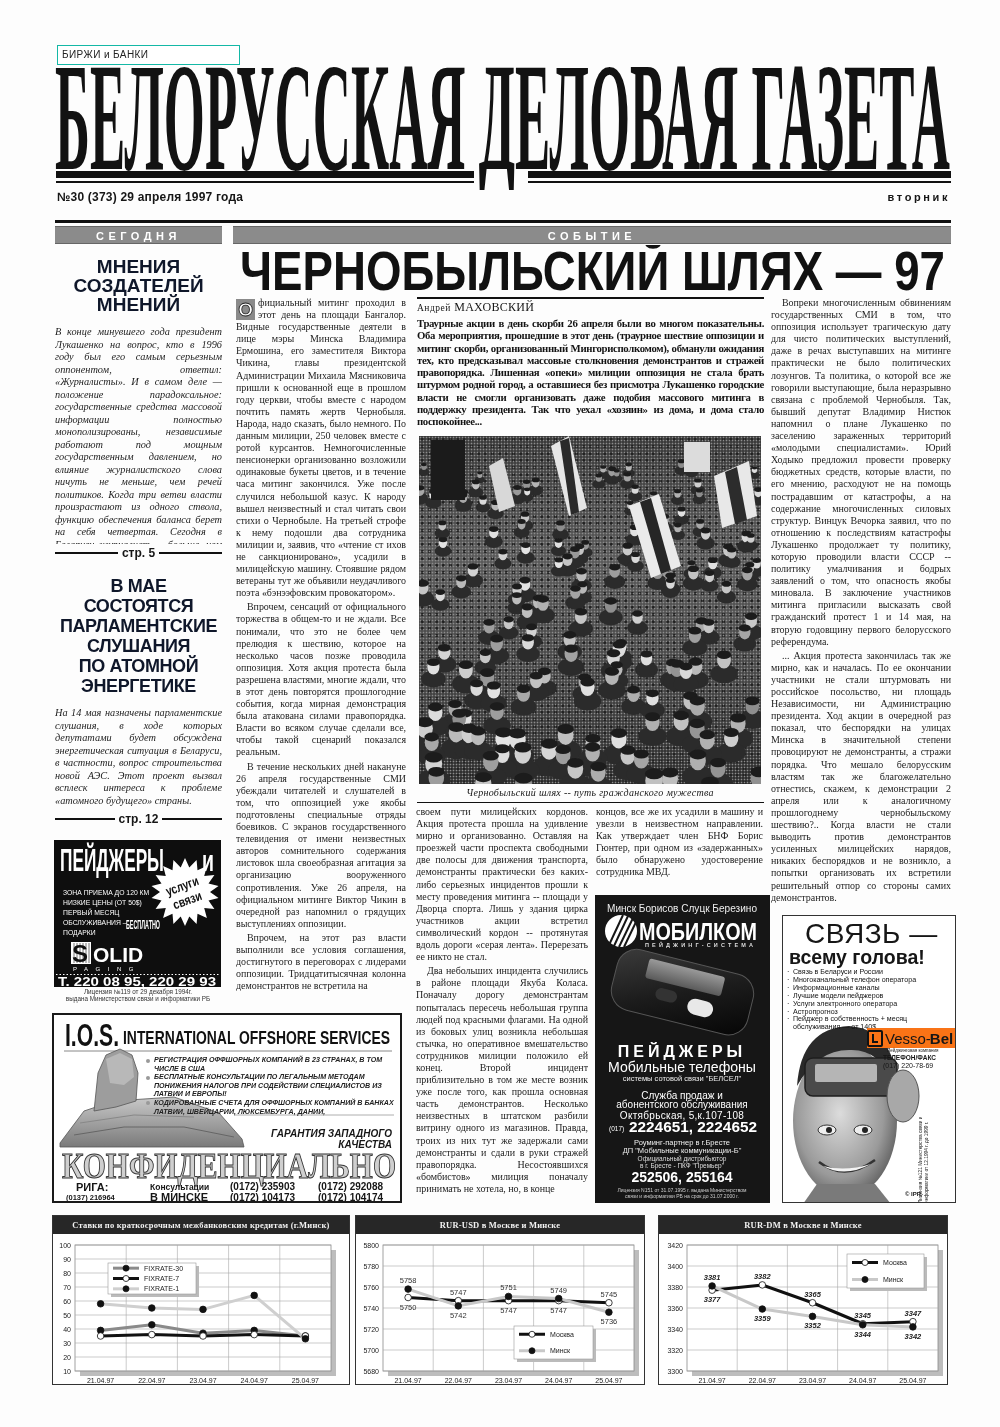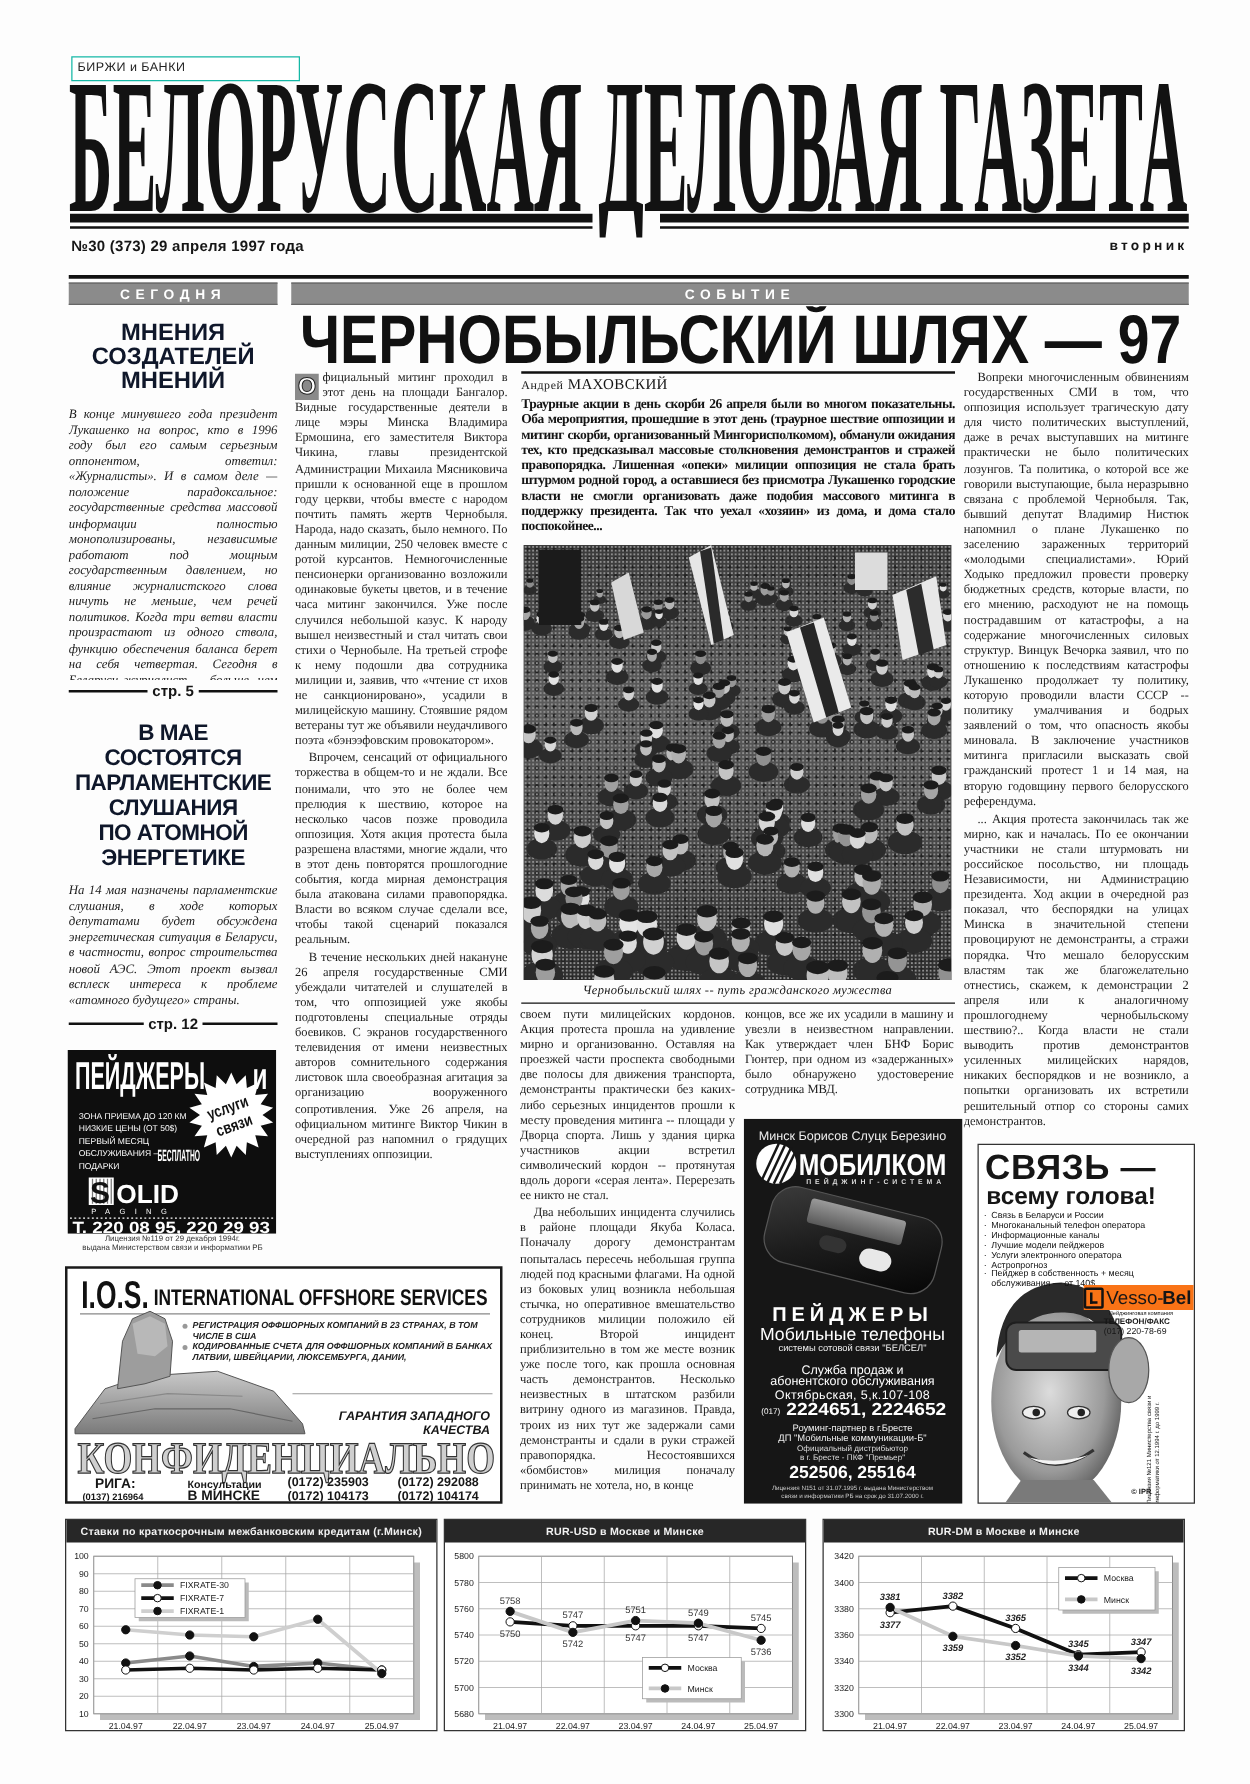--- a/index.html
+++ b/index.html
@@ -22,21 +22,21 @@
 .body-col{position:absolute;font-size:10px;line-height:12.1px;text-align:justify;letter-spacing:-.05px;color:#1d1d1d;overflow:hidden}
 .body-col p{text-indent:11px;margin-bottom:2px}
 .body-col p.cont{text-indent:0}
 .dropcap{float:left;width:19px;height:21px;margin:2px 3px 0 0;background:#8a8a8a;color:#fff;font-family:"Liberation Sans",sans-serif;font-weight:bold;font-size:19px;line-height:21px;text-align:center;-webkit-text-stroke:.8px #222;text-indent:0}
 .byline{font-size:12px;text-align:left;letter-spacing:.3px}
 .byline .fn{font-size:9.5px;letter-spacing:.5px}
 .lead{font-weight:bold;font-size:10.8px;line-height:12.3px;letter-spacing:-.35px;text-align:justify;color:#141414}
 .caption{font-style:italic;font-size:10px;text-align:center;letter-spacing:.3px}
 .photo{overflow:hidden;background-color:#4a4a4a;background-image:radial-gradient(circle,#8d8d8d .7px,transparent 1.1px),radial-gradient(circle,#222 1.3px,transparent 1.9px),linear-gradient(180deg,#3a3a3a 0%,#5b5b5b 35%,#474747 70%,#2e2e2e 100%);background-size:3px 3px,7px 7px,100% 100%}
 .chart{border:1px solid #333;background:#fff;overflow:hidden}
-.chart-title{position:absolute;left:0;top:0;width:100%;height:18px;background:#272727;color:#f2f2f2;font-family:Liberation Sans, sans-serif;font-weight:bold;font-size:8.5px;line-height:18px;text-align:center;letter-spacing:.2px}
+.chart-title{position:absolute;left:0;top:0;width:100%;height:18px;background:#272727;color:#f2f2f2;font-family:Liberation Serif, serif;font-weight:bold;font-size:8.5px;line-height:18px;text-align:center;letter-spacing:.2px}
 .chart-svg{position:absolute;left:0;top:0}
 .chart-svg .tick{font-family:"Liberation Sans",sans-serif;font-size:7px;fill:#222}
 .chart-svg .leg{font-family:"Liberation Sans",sans-serif;font-size:7px;fill:#222}
 .chart-svg .val{font-family:"Liberation Sans",sans-serif;font-size:7.5px;fill:#333}
 .chart-svg .val.ib{font-style:italic;font-weight:bold;fill:#222}
 .ios{border:2px solid #1a1a1a;background:#fff;overflow:hidden}
 .ios-bullets{font-family:"Liberation Sans",sans-serif;font-style:italic;font-weight:bold;font-size:7.1px;line-height:8.6px;color:#222}
 .ios-bullets li{list-style:none;position:relative;padding-left:8px}
 .ios-bullets li::before{content:"";position:absolute;left:0;top:2.5px;width:4px;height:4px;border-radius:50%;background:#999}
 .vesso{border:1px solid #333;background:#fff;overflow:hidden}
@@ -133,20 +133,21 @@
 <div class="abs banner" style="left:233px;top:226px;width:718px">СОБЫТИЕ</div>
 
 <svg class="abs" style="left:240px;top:245px" width="708" height="50">
   <text class="svg-sans" x="0" y="45" font-size="55" font-weight="bold" fill="#111" textLength="705" lengthAdjust="spacingAndGlyphs">ЧЕРНОБЫЛЬСКИЙ ШЛЯХ — 97</text>
 </svg>
 
 <div class="body-col" style="left:236px;top:297px;width:170px;height:708px">
   <p class="cont"><span class="dropcap">О</span><span>фициальный митинг проходил в этот день на площади Бангалор. Видные государственные деятели в лице мэры Минска Владимира Ермошина, его заместителя Виктора Чикина, главы президентской Администрации Михаила Мясниковича пришли к основанной еще в прошлом году церкви, чтобы вместе с народом почтить память жертв Чернобыля. Народа, надо сказать, было немного. По данным милиции, 250 человек вместе с ротой курсантов. Немногочисленные пенсионерки организованно возложили одинаковые букеты цветов, и в течение часа митинг закончился. Уже после случился небольшой казус. К народу вышел неизвестный и стал читать свои стихи о Чернобыле. На третьей строфе к нему подошли два сотрудника милиции и, заявив, что «чтение ст ихов не санкционировано», усадили в милицейскую машину. Стоявшие рядом ветераны тут же объявили неудачливого поэта «бэнээфовским провокатором».</span></p>
   <p>Впрочем, сенсаций от официального торжества в общем-то и не ждали. Все понимали, что это не более чем прелюдия к шествию, которое на несколько часов позже проводила оппозиция. Хотя акция протеста была разрешена властями, многие ждали, что в этот день повторятся прошлогодние события, когда мирная демонстрация была атакована силами правопорядка. Власти во всяком случае сделали все, чтобы такой сценарий показался реальным.</p>
   <p>В течение нескольких дней накануне 26 апреля государственные СМИ убеждали читателей и слушателей в том, что оппозицией уже якобы подготовлены специальные отряды боевиков. С экранов государственного телевидения от имени неизвестных авторов сомнительного содержания листовок шла своеобразная агитация за организацию вооруженного сопротивления. Уже 26 апреля, на официальном митинге Виктор Чикин в очередной раз напомнил о грядущих выступлениях оппозиции.</p>
+  <p>Впрочем, на этот раз власти выполнили все условия соглашения, достигнутого в переговорах с лидерами оппозиции. Тридцатитысячная колонна демонстрантов не встретила на</p>
 </div>
 
 <div class="rule" style="left:417px;top:297px;width:347px;height:1.5px"></div>
 <div class="abs byline" style="left:417px;top:300px;width:347px;height:14px">
   <span class="fn">Андрей</span>
   <span>МАХОВСКИЙ</span>
 </div>
 <div class="abs lead" style="left:417px;top:317px;width:347px;height:116px;overflow:hidden">Траурные акции в день скорби 26 апреля были во многом показательны. Оба мероприятия, прошедшие в этот день (траурное шествие оппозиции и митинг скорби, организованный Мингорисполкомом), обманули ожидания тех, кто предсказывал массовые столкновения демонстрантов и стражей правопорядка. Лишенная «опеки» милиции оппозиция не стала брать штурмом родной город, а оставшиеся без присмотра Лукашенко городские власти не смогли организовать даже подобия массового митинга в поддержку президента. Так что уехал «хозяин» из дома, и дома стало поспокойнее...</div>
 
 <div class="abs photo" style="left:419px;top:436px;width:342px;height:348px">
@@ -709,20 +710,21 @@
       <path d="M40,96 L44,58 L52,40 L66,34 L78,40 L84,58 L82,86 L62,92 Z" fill="#9d9d9d" stroke="#555" stroke-width=".8"></path>
       <path d="M52,44 L66,38 L78,44 L80,62 L70,70 L56,68 Z" fill="#b8b8b8"></path>
       <path d="M20,120 L70,112 L130,112 L180,122" fill="none" stroke="#666" stroke-width="1"></path>
       <path d="M26,108 L80,100 L140,102" fill="none" stroke="#888" stroke-width="1"></path>
     </g>
     <line x1="180" y1="100" x2="340" y2="100" stroke="#999" stroke-width=".8"></line>
     <text class="svg-serif" x="8" y="163" font-size="36" font-weight="bold" fill="#cfcfcf" stroke="#333" stroke-width="1" textLength="334" lengthAdjust="spacingAndGlyphs">КОНФИДЕНЦИАЛЬНО</text>
   </svg>
   <ul class="abs ios-bullets" style="left:92px;top:41px;width:250px">
     <li>РЕГИСТРАЦИЯ ОФФШОРНЫХ КОМПАНИЙ В 23 СТРАНАХ, В ТОМ ЧИСЛЕ В США</li>
+    <li>БЕСПЛАТНЫЕ КОНСУЛЬТАЦИИ ПО ЛЕГАЛЬНЫМ МЕТОДАМ ПОНИЖЕНИЯ НАЛОГОВ ПРИ СОДЕЙСТВИИ СПЕЦИАЛИСТОВ ИЗ ЛАТВИИ И ЕВРОПЫ!</li>
     <li>КОДИРОВАННЫЕ СЧЕТА ДЛЯ ОФФШОРНЫХ КОМПАНИЙ В БАНКАХ ЛАТВИИ, ШВЕЙЦАРИИ, ЛЮКСЕМБУРГА, ДАНИИ,</li>
   </ul>
   <div class="abs sans" style="left:170px;top:113px;width:168px;text-align:right;font-style:italic;font-weight:bold;font-size:10px">ГАРАНТИЯ ЗАПАДНОГО КАЧЕСТВА</div>
   <div class="abs sans" style="left:22px;top:166px;font-weight:bold;font-size:11px;line-height:12px">РИГА:</div>
   <div class="abs sans" style="left:12px;top:178px;font-size:7.5px;font-weight:bold">(0137) 216964</div>
   <div class="abs sans" style="left:96px;top:167px;font-weight:bold;font-size:8.5px">Консультации</div>
   <div class="abs sans" style="left:96px;top:176px;font-weight:bold;font-size:11px">В МИНСКЕ</div>
   <div class="abs sans" style="left:176px;top:166px;font-weight:bold;font-size:10px">(0172) 235903</div>
   <div class="abs sans" style="left:176px;top:177px;font-weight:bold;font-size:10px">(0172) 104173</div>
   <div class="abs sans" style="left:264px;top:166px;font-weight:bold;font-size:10px">(0172) 292088</div>
@@ -796,21 +798,21 @@
       <ellipse cx="120" cy="180" rx="16" ry="26" fill="#a8a8a8" stroke="#555" stroke-width="1"></ellipse>
       <ellipse cx="44" cy="214" rx="9" ry="5" fill="#eee" stroke="#333"></ellipse>
         <circle cx="46" cy="214" r="3" fill="#222"></circle>
       <ellipse cx="80" cy="214" rx="9" ry="5" fill="#eee" stroke="#333"></ellipse>
         <circle cx="82" cy="214" r="3" fill="#222"></circle>
       <path d="M36,246 Q62,266 92,244" fill="none" stroke="#333" stroke-width="2.5"></path>
       <path d="M40,250 Q62,262 88,248 Q62,256 40,250 Z" fill="#f3f3f3"></path>
       <path d="M20,288 L34,268 L92,268 L108,288 Z" fill="#7a7a7a"></path>
     </g>
   </svg>
-  <div class="abs sans" style="left:5px;top:4px;font-weight:bold;font-size:28px;line-height:28px;letter-spacing:.5px">СВЯЗЬ —</div>
+  <div class="abs sans" style="left:22px;top:4px;font-weight:normal;font-size:28px;line-height:28px;letter-spacing:.5px">СВЯЗЬ —</div>
   <div class="abs sans" style="left:6px;top:31px;font-weight:bold;font-size:19.5px;line-height:20px">всему голова!</div>
   <ul class="abs vesso-list" style="left:4px;top:53px;width:166px">
     <li>Связь в Беларуси и России</li>
     <li>Многоканальный телефон оператора</li>
     <li>Информационные каналы</li>
     <li>Лучшие модели пейджеров</li>
     <li>Услуги электронного оператора</li>
     <li>Астропрогноз</li>
     <li>Пейджер в собственность + месяц обслуживания — от 140$</li>
   </ul>

